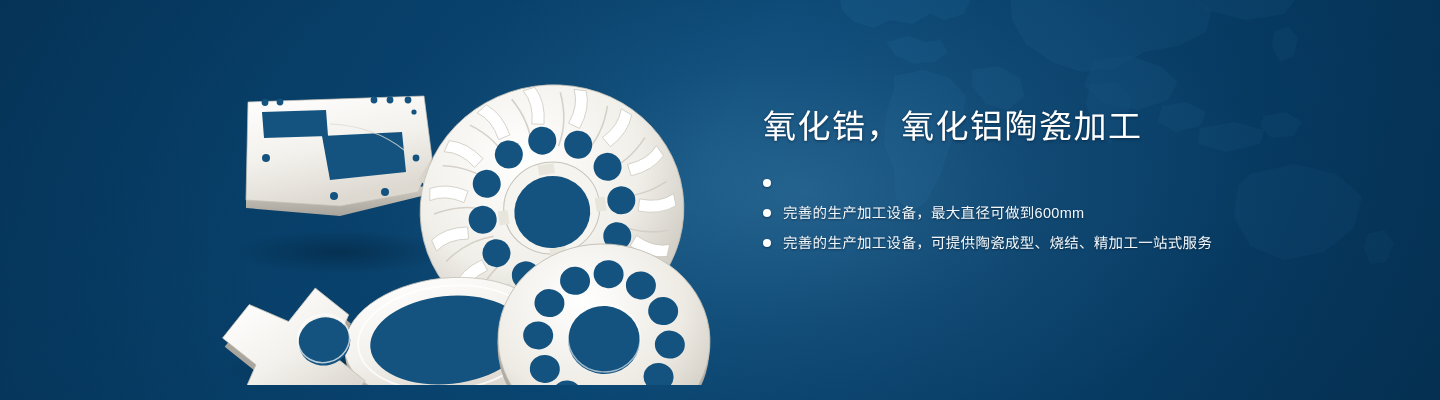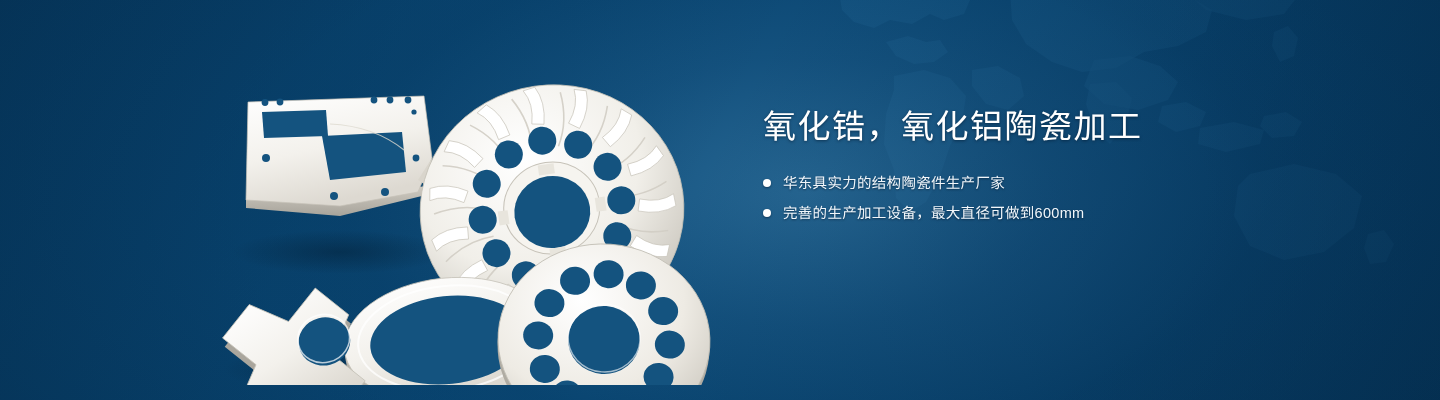--- a/index.html
+++ b/index.html
@@ -346,22 +346,25 @@
     </svg>
   </div>
 
   <div class="copy">
 
     <h1 class="headline">氧化锆，氧化铝陶瓷加工</h1>
 
     <ul class="bullets">
       <li class="bullet">
         <span class="dot"></span>
-        <span class="bullet-text">华东具实力的结构陶瓷件生产厂家</span>
       </li>
       <li class="bullet">
         <span class="dot"></span>
         <span class="bullet-text">完善的生产加工设备，最大直径可做到600mm</span>
       </li>
+      <li class="bullet">
+        <span class="dot"></span>
+        <span class="bullet-text">完善的生产加工设备，可提供陶瓷成型、烧结、精加工一站式服务</span>
+      </li>
     </ul>
   </div>
 
 </div>
 
 </body></html>

